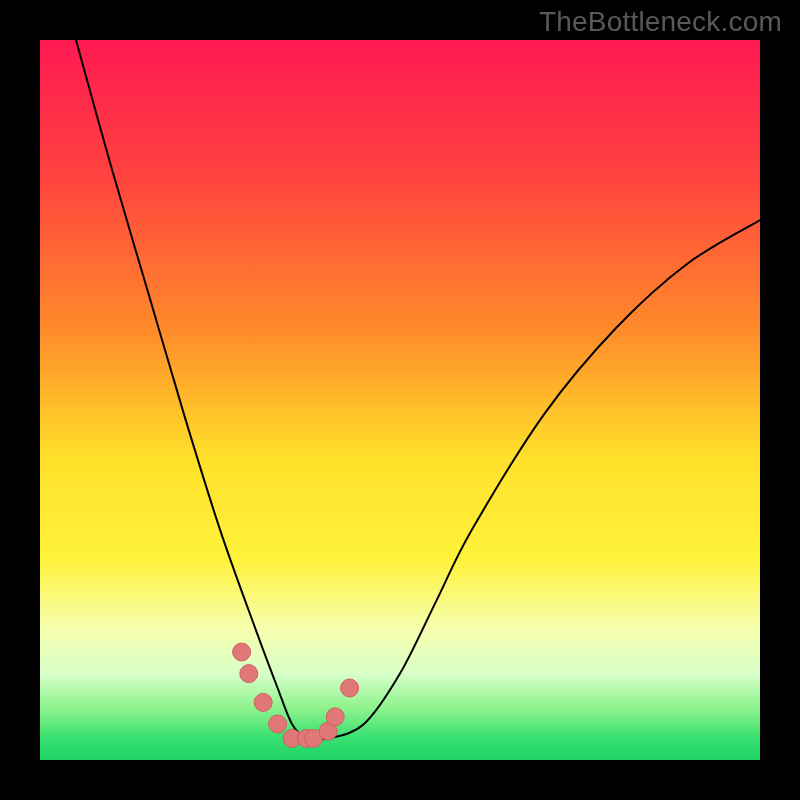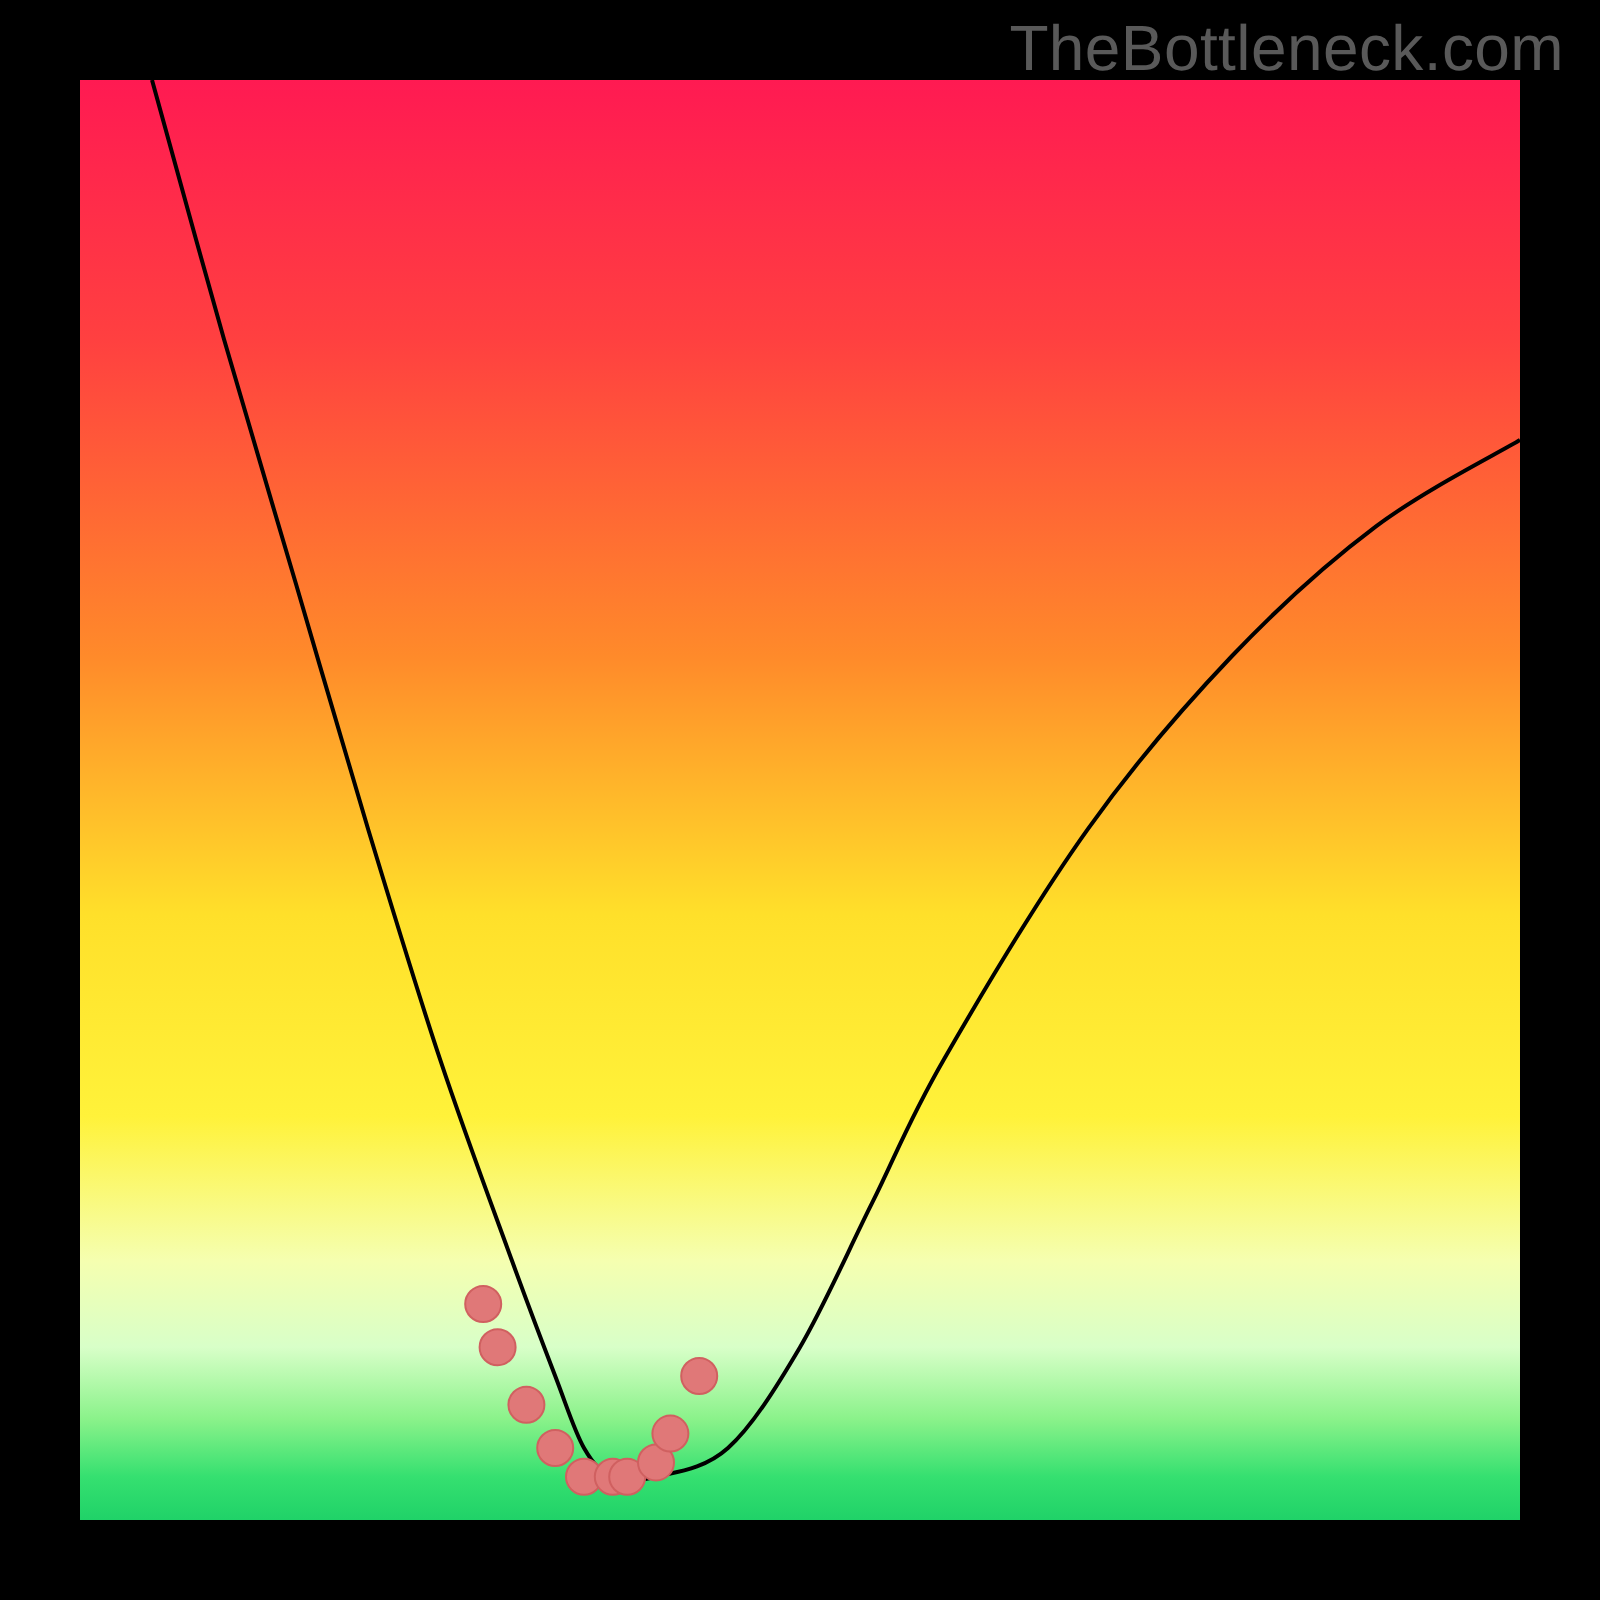--- a/index.html
+++ b/index.html
@@ -40,21 +40,21 @@
     top: 0;
     width: 720px;
     height: 720px;
     overflow: visible;
   }
   .watermark {
     position: absolute;
     top: 6px;
     right: 18px;
     color: #595959;
-    font-size: 32px;
+    font-size: 28px;
     letter-spacing: 0.2px;
     font-weight: 400;
     margin-left: 39px;
   }
 </style>
 </head>
 <body>
 
 <div class="frame">
 

